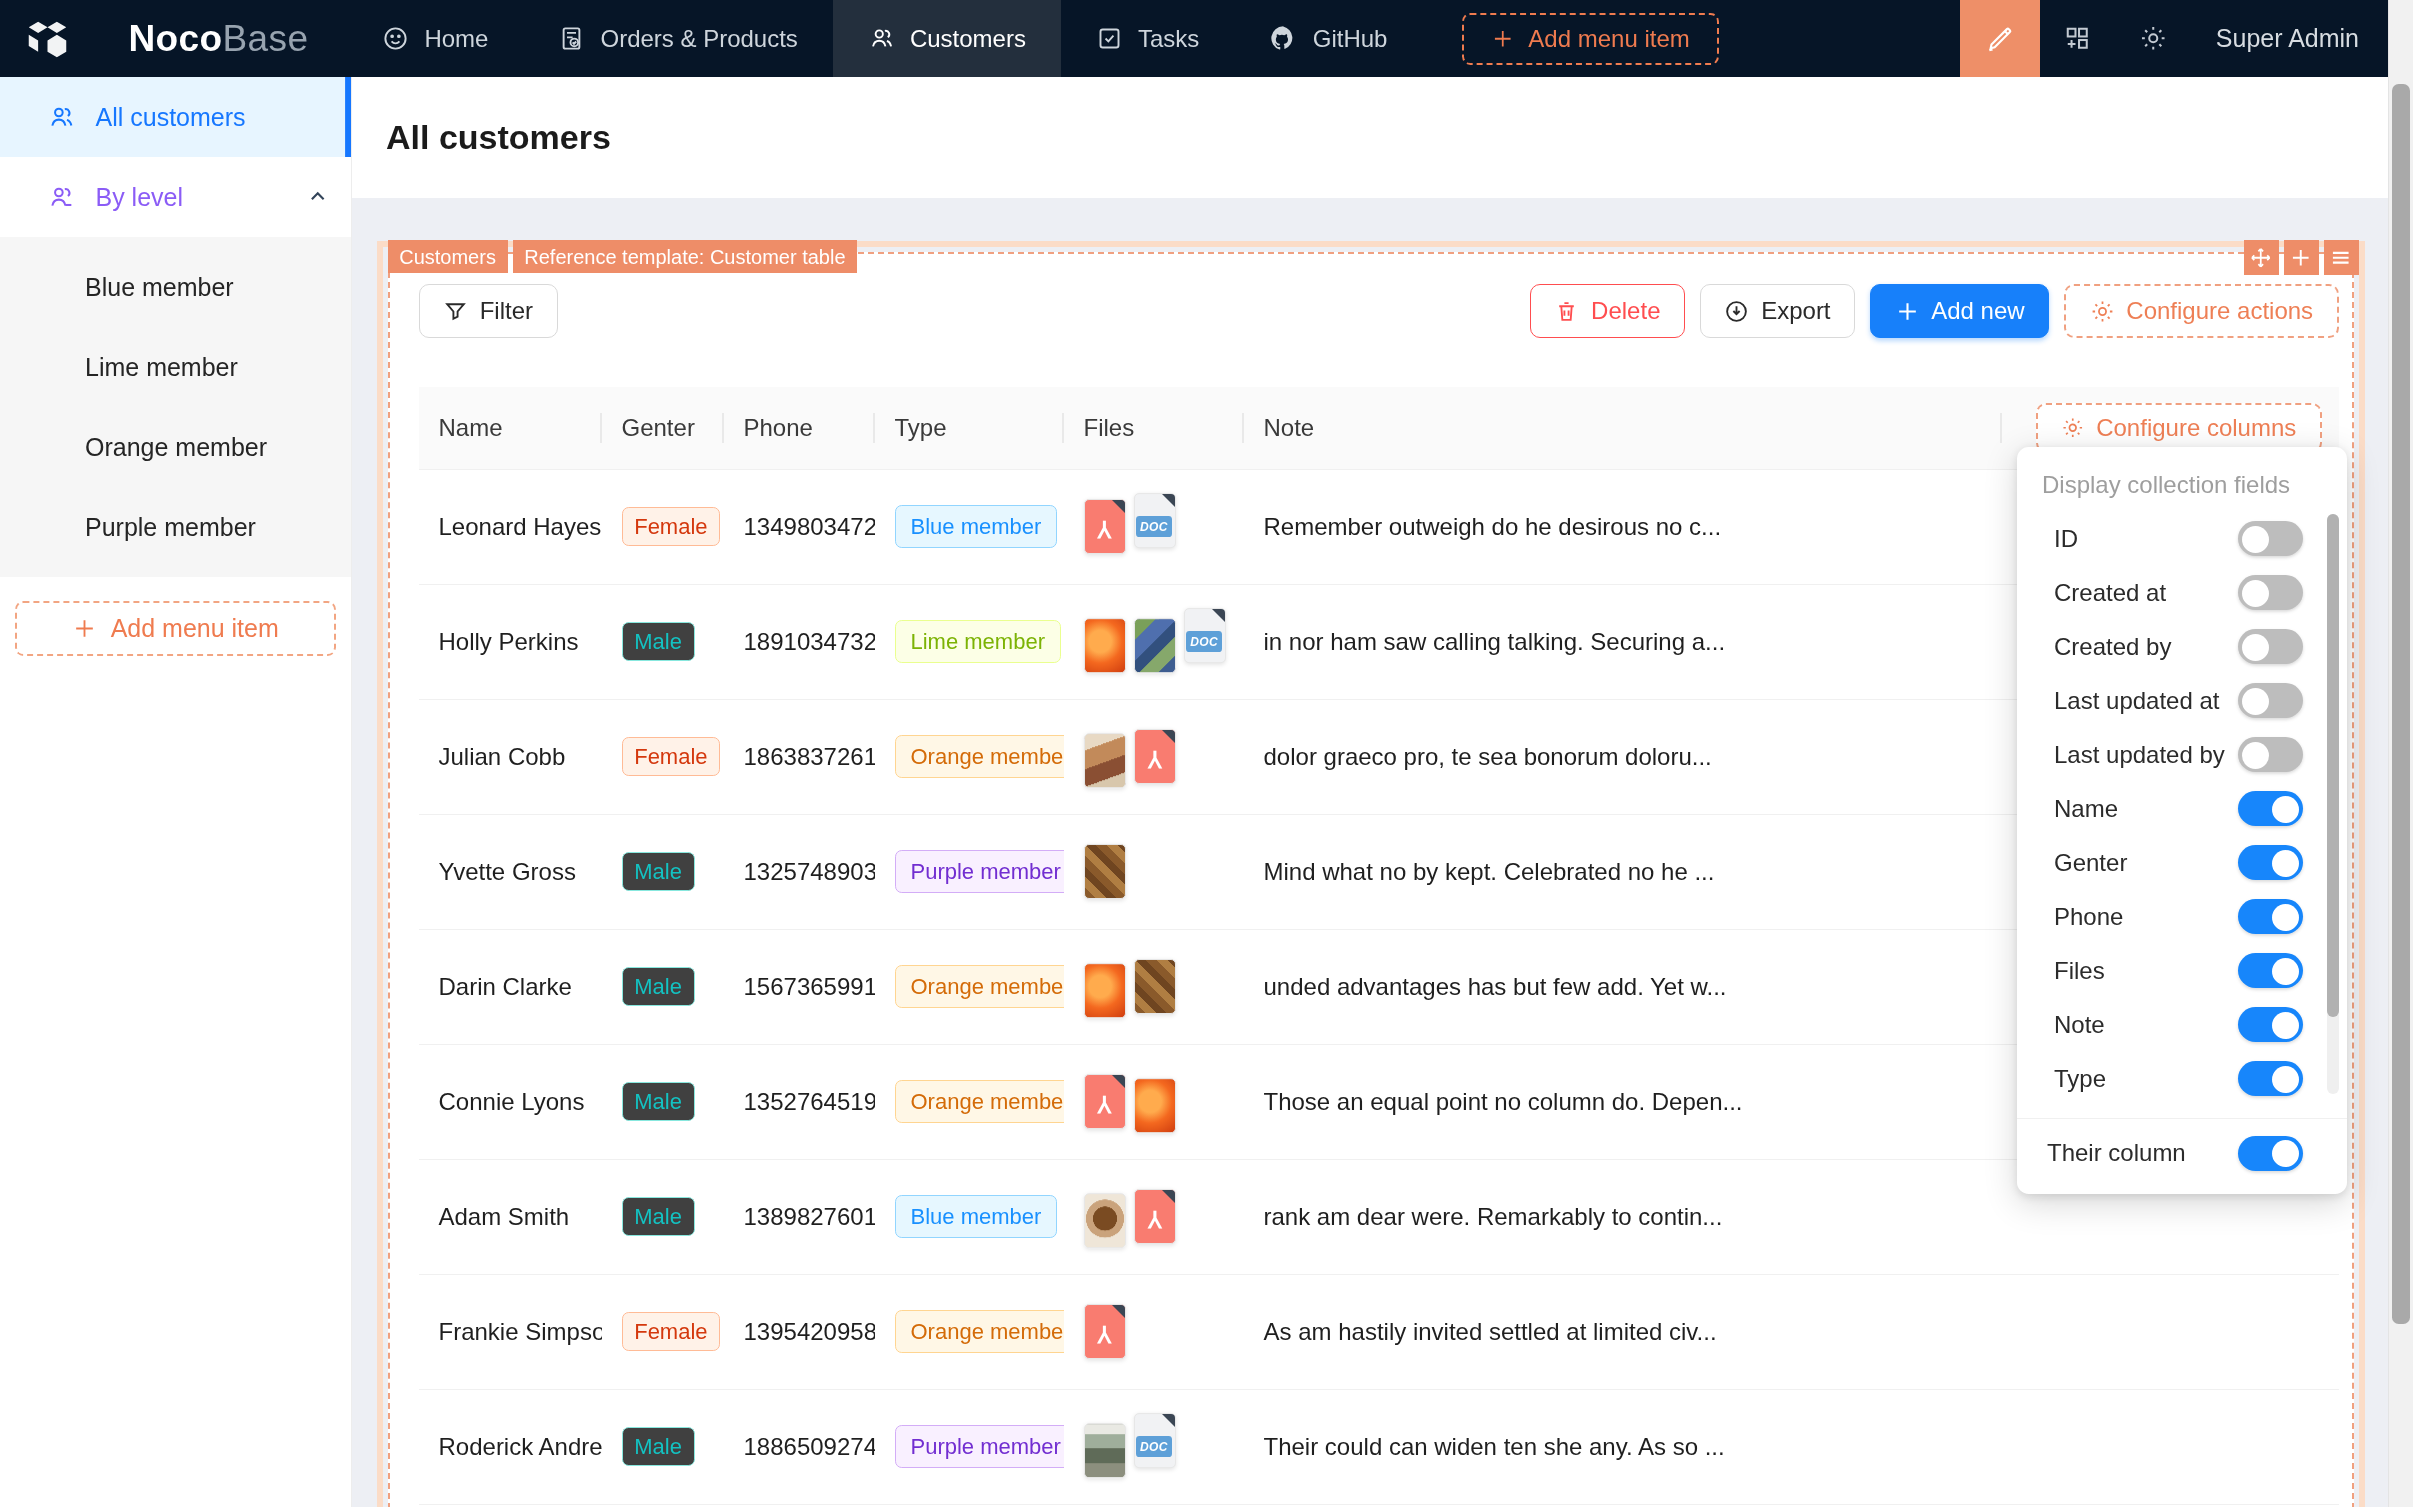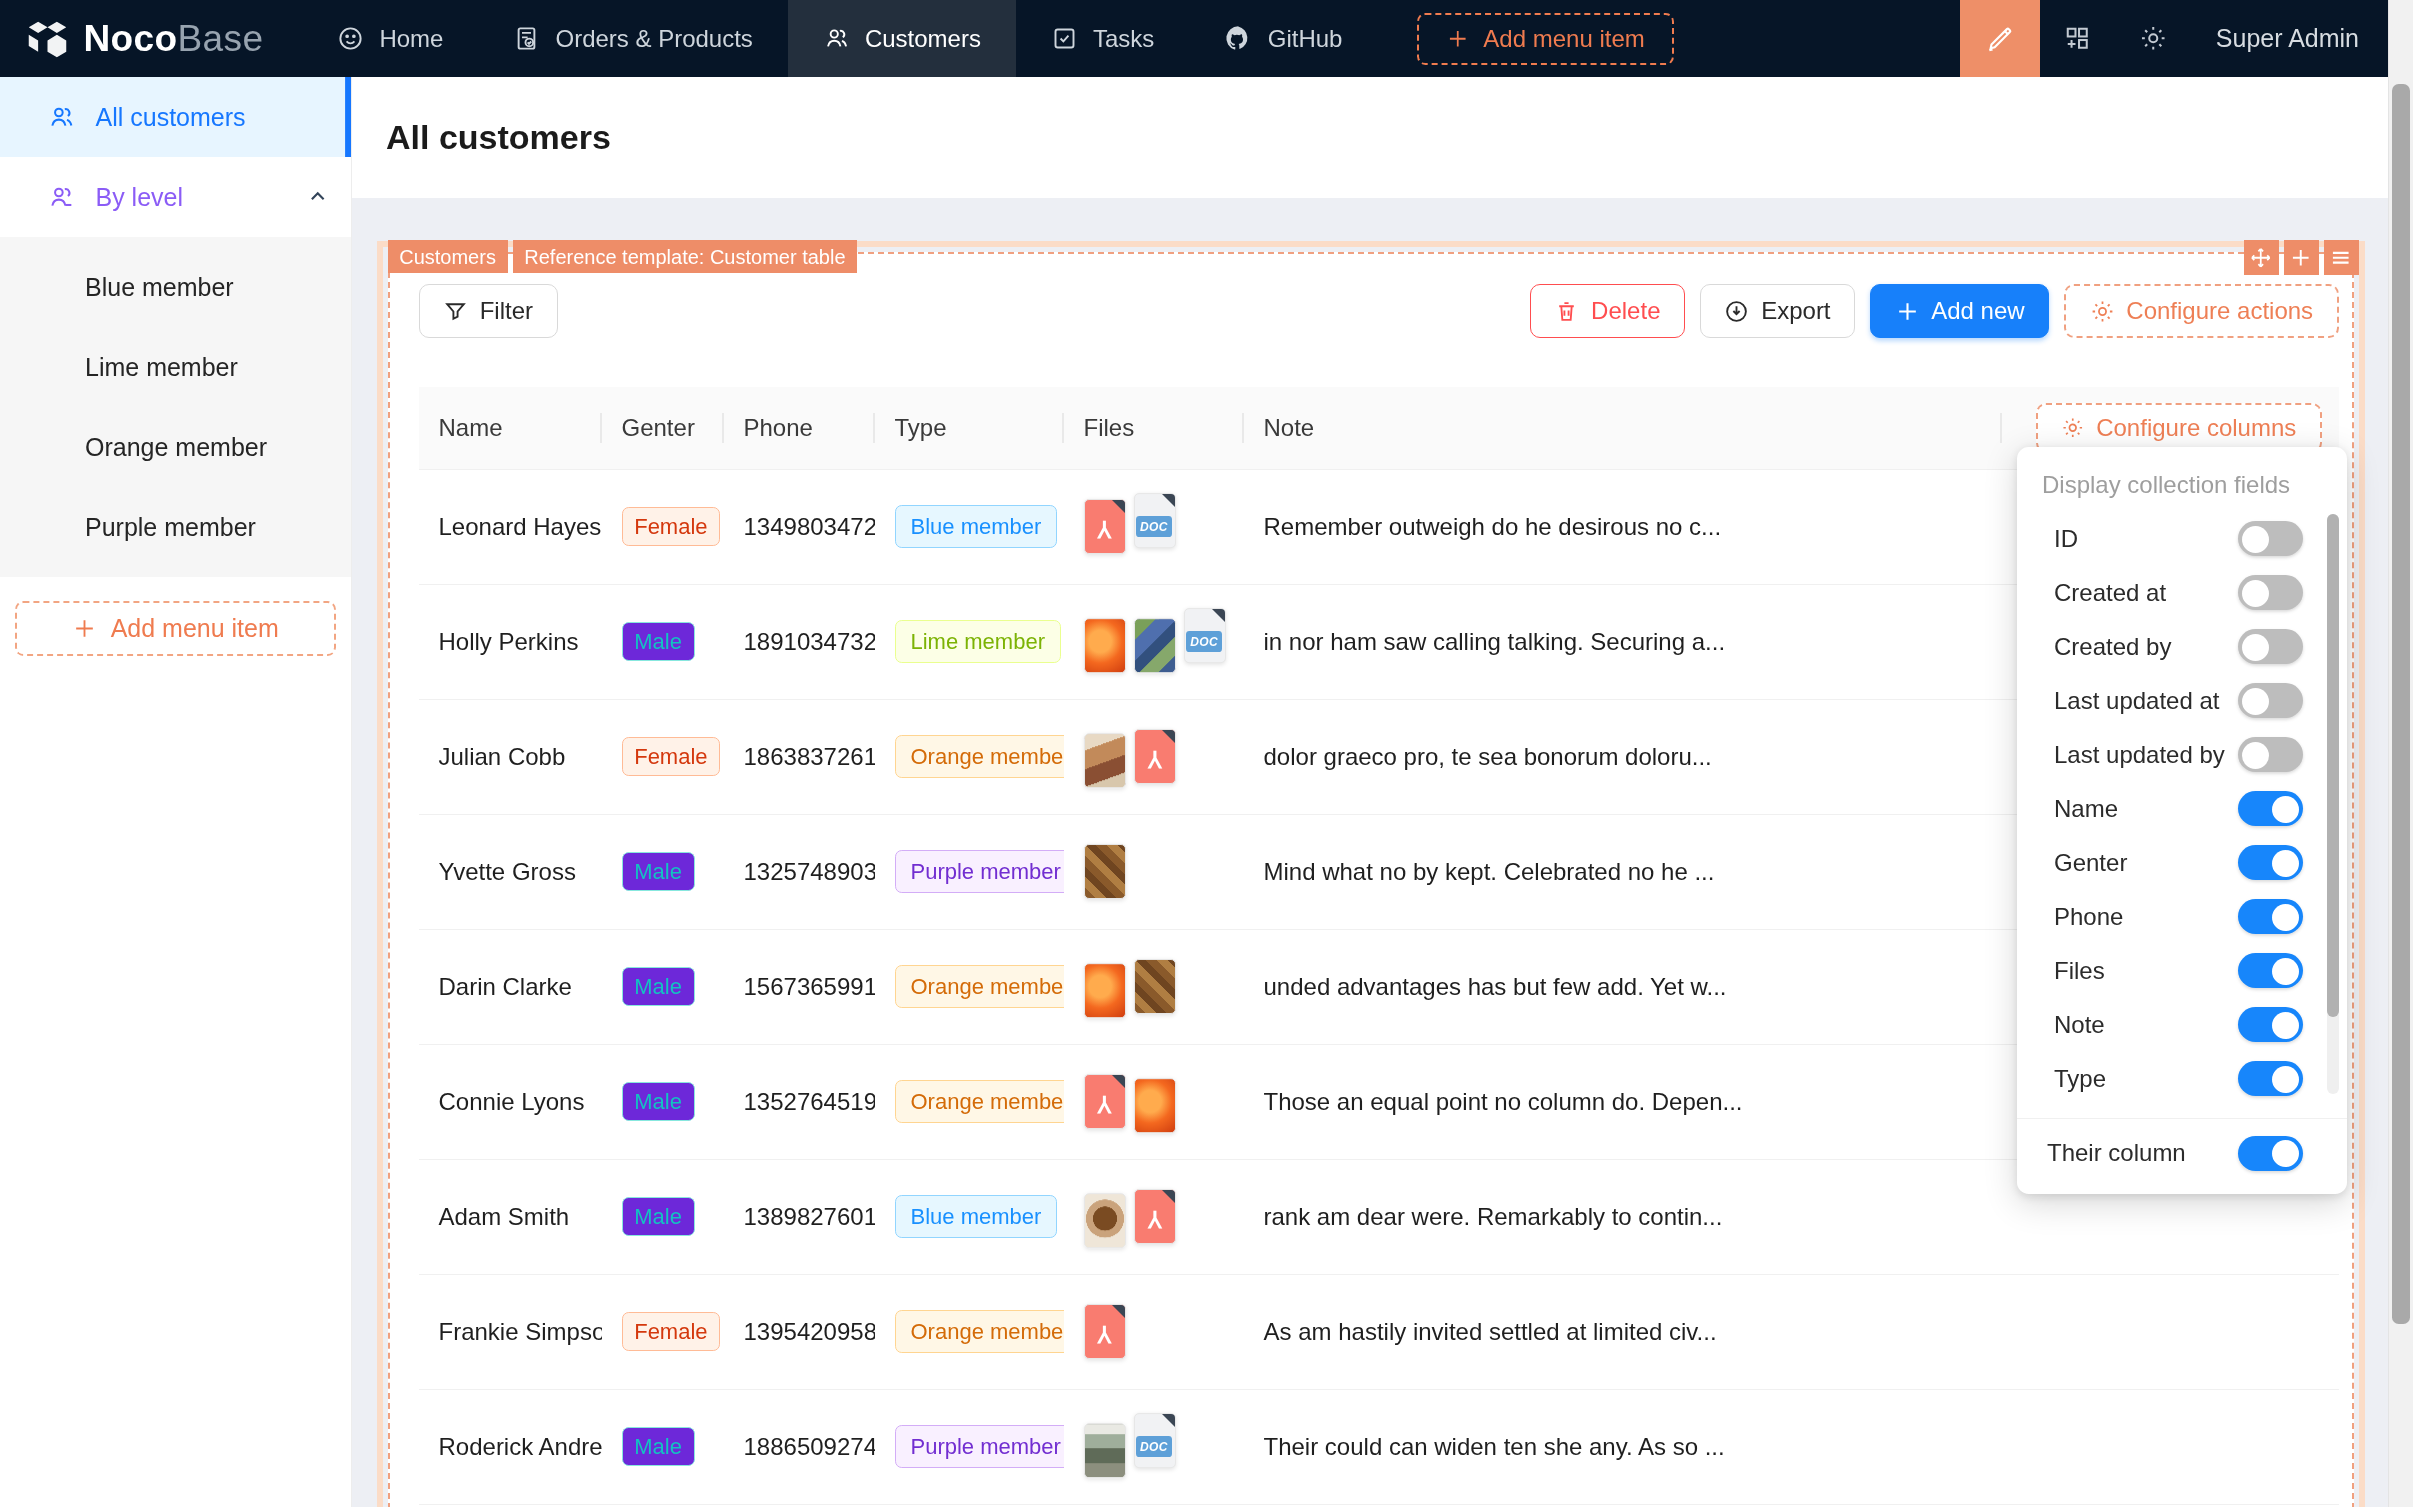--- a/index.html
+++ b/index.html
@@ -3,21 +3,21 @@
 <meta charset="utf-8">
 <style>
   * { margin:0; padding:0; box-sizing:border-box; }
   html,body { width:2413px; height:1508px; overflow:hidden; }
   body { font-family:"Liberation Sans", sans-serif; background:#edeff4; position:relative; color:#222; }
   svg { display:block; }
 
   
   .nav { height:77px; background:#061527; display:flex; align-items:stretch; position:relative; z-index:30; }
   .brand { display:flex; align-items:center; gap:13.4px; padding:0 39px 0 25px; }
-  .brand-text { font-size:37px; letter-spacing:0.4px; }
+  .brand-text { font-size:37px; letter-spacing:0.4px;margin-left:45px; }
   .brand-bold { color:#ffffff; font-weight:700; }
   .brand-light { color:#97a3af; font-weight:300; }
   .nav-items { display:flex; align-items:stretch;justify-content:space-between; }
   .nav-item { display:flex; align-items:center; gap:15px; padding:0 35px; font-size:24px; color:#ced5dc; cursor:pointer; }
   .nav-item.active { background:#232f3d; color:#ffffff; }
   .nav-item svg { stroke:currentColor; }
   .nav-add { align-self:center; margin-left:40px; border:2.5px dashed #ef7b4f; color:#ef7b4f; border-radius:8.4px;
              padding:0 27px; height:52px; font-size:24px; display:flex; align-items:center; gap:13.4px; cursor:pointer; }
   .nav-right { margin-left:auto; display:flex; align-items:center; }
   .hl-btn { width:80px; height:77px; background:#ee8f68; display:flex; align-items:center; justify-content:center; cursor:pointer; }
@@ -63,21 +63,21 @@
   th { height:82px; background:#fafafa; font-size:24px; font-weight:500; color:#3a3a3a; text-align:left;
        padding-left:20px; border-bottom:1.7px solid #f0f0f0; position:relative; }
   th.col-sep::after { content:""; position:absolute; right:0; top:26px; height:30px; width:1.7px; background:#e9e9e9; }
   td { height:115px; border-bottom:1.7px solid #f0f0f0; font-size:24px; color:#1f1f1f; padding-left:20px;
        white-space:nowrap; overflow:hidden; }
   th.action { padding-left:34px; }
 
   .tag { display:inline-block; border:1.7px solid; border-radius:6.7px; padding:7.5px 11.7px; font-size:22px; line-height:1; }
   .tag.type { padding:9.2px 15px; }
   .tag[data-variant="volcano"] { background:#fff2e8; border-color:#ffbb96; color:#d4380d; }
-  .tag[data-variant="cyan"]    { background:#6d28d9; border-color:#87e8de; color:#13c2c2; }
+  .tag[data-variant="cyan"]    { background:#404040; border-color:#87e8de; color:#13c2c2; }
   .tag[data-variant="blue"]    { background:#e6f7ff; border-color:#91d5ff; color:#1890ff; }
   .tag[data-variant="lime"]    { background:#fcffe6; border-color:#eaff8f; color:#7cb305; }
   .tag[data-variant="orange"]  { background:#fff7e6; border-color:#ffd591; color:#d46b08; }
   .tag[data-variant="purple"]  { background:#f9f0ff; border-color:#d3adf7; color:#722ed1; }
 
   .files { display:flex; gap:8.4px; align-items:center; }
   .file { width:42px; height:55px; border:1.7px solid #e7e7e7; border-radius:5px; background:#fff; position:relative;
           overflow:hidden; box-shadow:0 1.7px 4.2px rgba(0,0,0,.10); flex:none; cursor:pointer; }
   .file::before { content:""; position:absolute; top:0; right:0; border-top:13.4px solid #3b4654; border-left:13.4px solid transparent; }
   .file[data-kind="pdf"] { background:#f97c70; }

